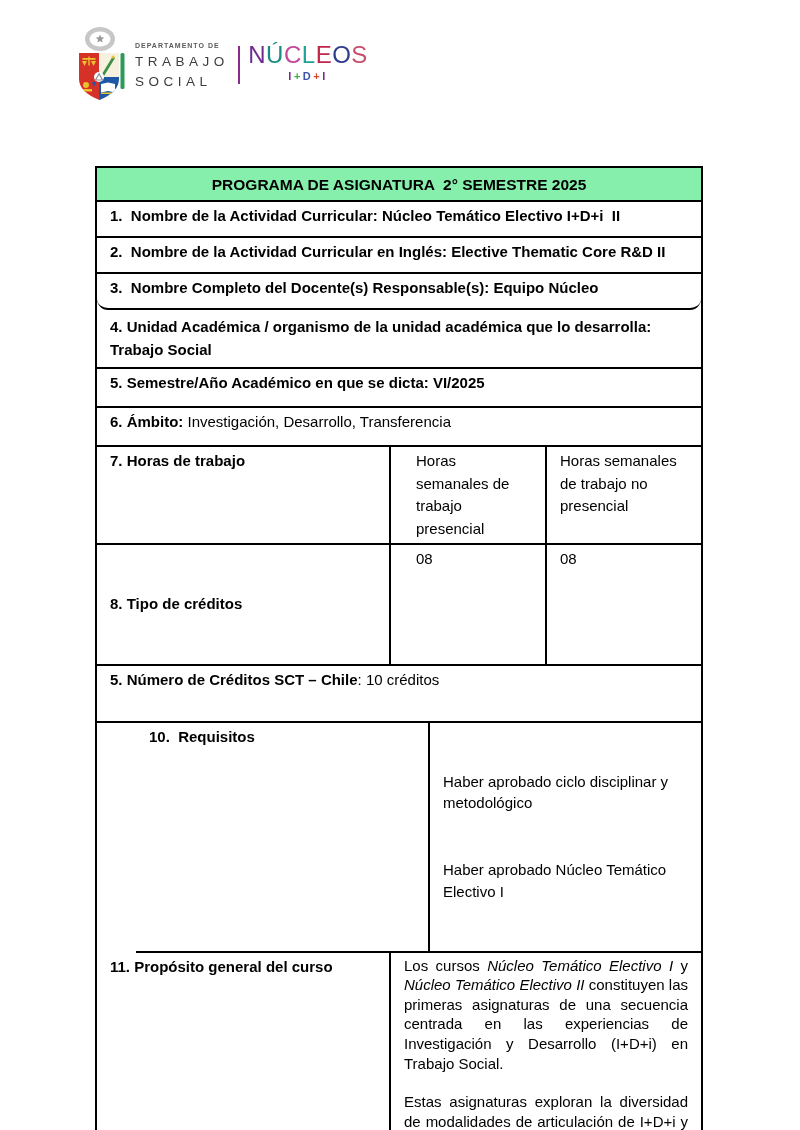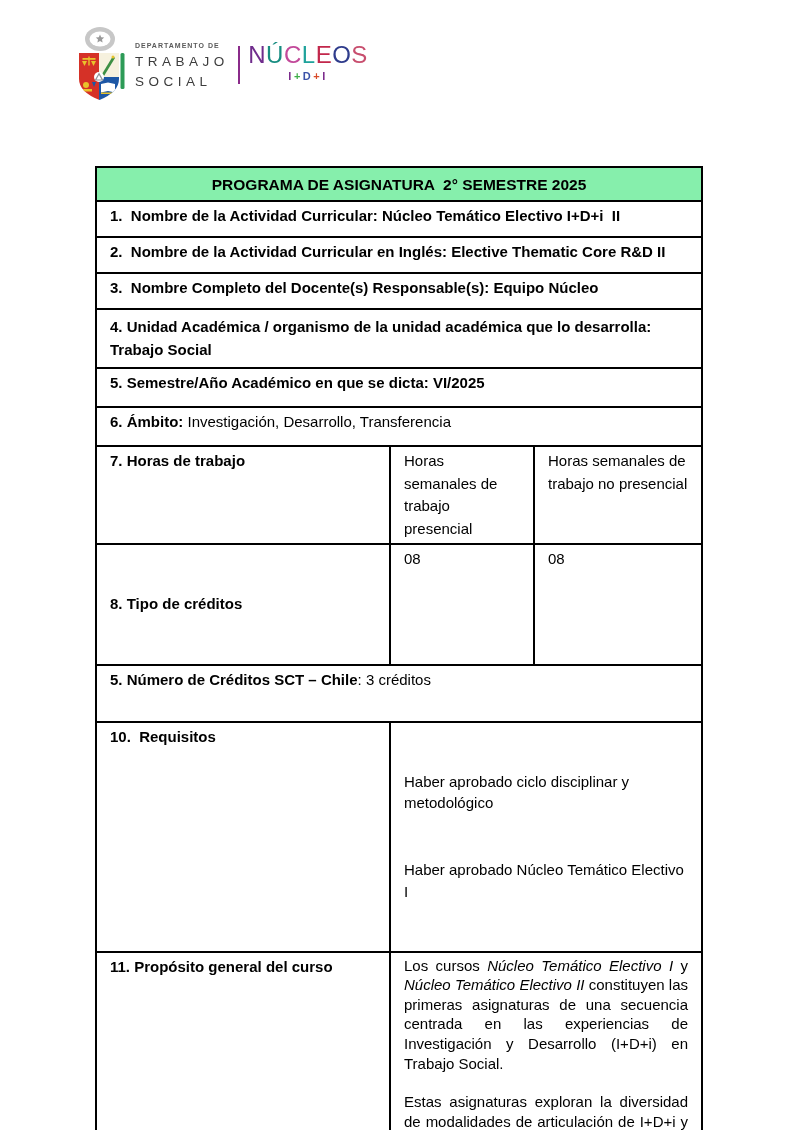--- a/index.html
+++ b/index.html
@@ -32,34 +32,34 @@
     background:#86efac; min-height:34px;
     justify-content:center; align-items:flex-start;
     font-weight:bold; font-size:15.5px; padding-top:5px;
     white-space:pre-wrap;
   }
   .cell { padding:3px 13px; white-space:pre-wrap; }
   .full { width:100%; }
   .b { font-weight:bold; }
   .c1 { width:294px; border-right:2px solid #000; }
   .c2 { flex:1; }
-  .c2n { width:144px; border-right:2px solid #000; }
+  .c2n { width:144px; border-right:2px solid #000;margin-left:12px; }
   .c3n { flex:1; }
   .center { }
 
   .h-r1 { min-height:36px; }
   .h-r2 { min-height:36px; }
-  .h-r3 { min-height:36px; }
+  .h-r3 { min-height:36px;border-radius:11px; }
   .h-r4 { min-height:59px;align-items:center; }
   .h-r5 { min-height:39px; }
   .h-r6 { min-height:39px; }
   .h-r7 { min-height:59px; }
   .h-r8 { min-height:68px; }
   .h-r9 { min-height:57px; }
-  .h-r10 { min-height:69px; }
+  .h-r10 { min-height:69px;margin-left:39px; }
   .h-r11 { min-height:315px; }
 
   .sct-sub { text-align:center; margin-top:12px; }
   .req-cell div { line-height:1.45; }
   .just { white-space:normal; }
   .just p { text-align:justify; line-height:1.31; margin:0; }
   .just .gap { height:19px; }
   .just em { font-style:italic; }
 </style>
 </head>
@@ -149,21 +149,21 @@
 
   <div class="t-row h-r8">
     <div class="cell c1">
       <div class="b">8. Tipo de créditos</div>
     </div>
     <div class="cell c2n center">08</div>
     <div class="cell c3n center">08</div>
   </div>
 
   <div class="t-row h-r9">
-    <div class="cell full"><span class="b">5. Número de Créditos SCT – Chile</span><span>: 3 créditos</span></div>
+    <div class="cell full"><span class="b">5. Número de Créditos SCT – Chile</span><span>: 10 créditos</span></div>
   </div>
 
   <div class="t-row h-r10">
     <div class="cell c1 b">10.  Requisitos</div>
     <div class="cell c2 req-cell">
       <div>Haber aprobado ciclo disciplinar y metodológico</div>
       <div>Haber aprobado Núcleo Temático Electivo I</div>
     </div>
   </div>
 

